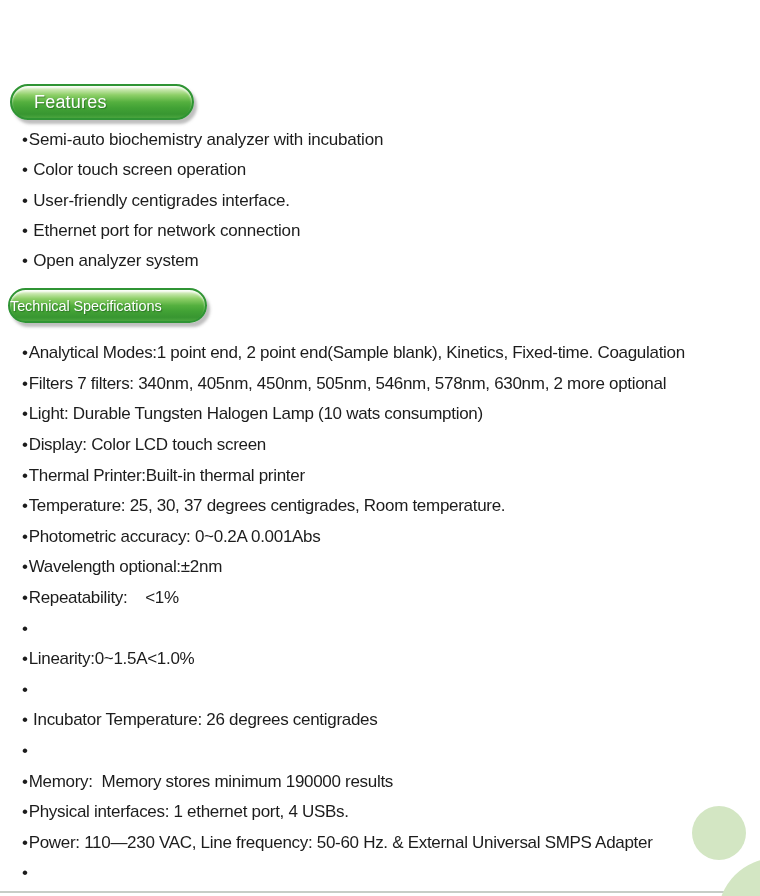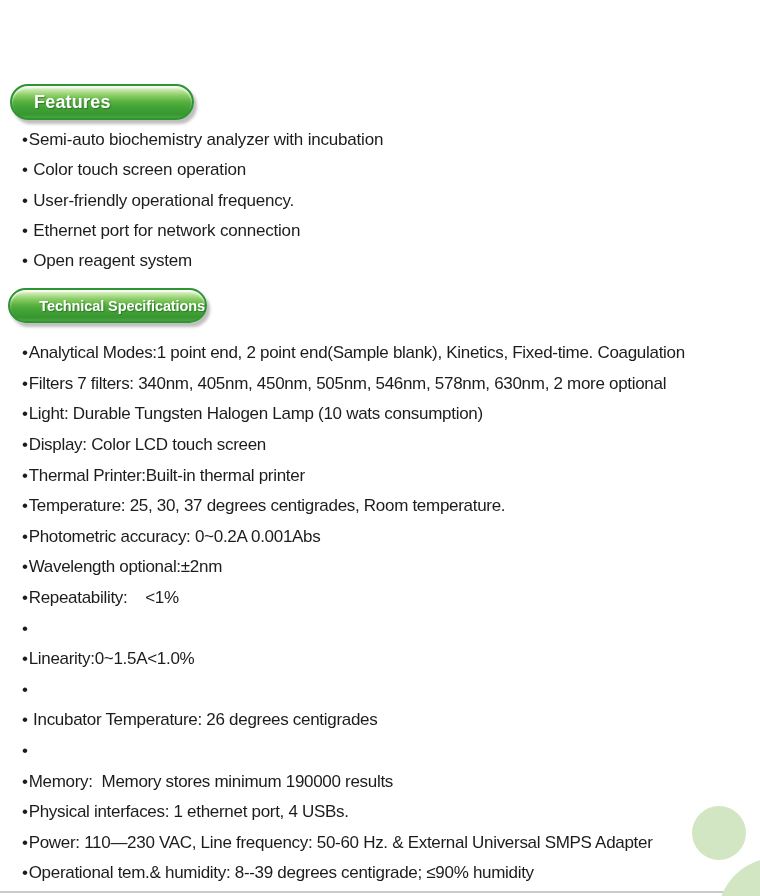--- a/index.html
+++ b/index.html
@@ -17,32 +17,32 @@
     position:absolute;
     box-sizing:border-box;
     border:2px solid #2f9434;
     border-radius:20px;
     background:linear-gradient(180deg,
       #f0f9e8 0%, #cdeab4 10%, #8ecf68 28%, #55b03f 50%,
       #42a235 68%, #389631 88%, #4aa53e 100%);
     box-shadow: 3px 4px 3px rgba(110,110,110,0.45),
                 inset 0 2px 2px rgba(255,255,255,0.75);
     color:#ffffff;
-    font-weight:700;
+    font-weight:400;
     display:flex;
     align-items:center;
     text-shadow:1px 1px 1px rgba(30,80,25,0.55);
   }
   .badge-features {
     left:10px; top:84px; width:184px; height:36px;
     font-size:18px; padding-left:22px; letter-spacing:0.2px;
   }
   .badge-tech {
     left:8px; top:288px; width:199px; height:35px;
-    font-size:14.5px; justify-content:flex-end; letter-spacing:-0.1px;
+    font-size:14.5px; justify-content:flex-start; letter-spacing:-0.1px;
   }
 
   
   ul.plist {
     position:absolute;
     left:22px;
     margin:0; padding:0;
     list-style:none;
     z-index:2;
   }
@@ -80,23 +80,23 @@
 
 <div class="page">
 
   <div class="badge badge-features">
     <span>Features</span>
   </div>
 
   <ul class="plist features-list">
     <li><span class="bullet">•</span><span class="txt">Semi-auto biochemistry analyzer with incubation</span></li>
     <li><span class="bullet">•</span><span class="txt"> Color touch screen operation</span></li>
-    <li><span class="bullet">•</span><span class="txt"> User-friendly operational frequency.</span></li>
+    <li><span class="bullet">•</span><span class="txt"> User-friendly centigrades interface.</span></li>
     <li><span class="bullet">•</span><span class="txt"> Ethernet port for network connection</span></li>
-    <li><span class="bullet">•</span><span class="txt"> Open reagent system</span></li>
+    <li><span class="bullet">•</span><span class="txt"> Open analyzer system</span></li>
   </ul>
 
   <div class="badge badge-tech">
     <span>Technical Specifications</span>
   </div>
 
   <ul class="plist specs-list">
     <li><span class="bullet">•</span><span class="txt">Analytical Modes:1 point end, 2 point end(Sample blank), Kinetics, Fixed-time. Coagulation</span></li>
     <li><span class="bullet">•</span><span class="txt">Filters 7 filters: 340nm, 405nm, 450nm, 505nm, 546nm, 578nm, 630nm, 2 more optional</span></li>
     <li><span class="bullet">•</span><span class="txt">Light: Durable Tungsten Halogen Lamp (10 wats consumption)</span></li>
@@ -107,20 +107,20 @@
     <li><span class="bullet">•</span><span class="txt">Wavelength optional:±2nm</span></li>
     <li><span class="bullet">•</span><span class="txt">Repeatability:    &lt;1%</span></li>
     <li><span class="bullet">•</span></li>
     <li><span class="bullet">•</span><span class="txt">Linearity:0~1.5A&lt;1.0%</span></li>
     <li><span class="bullet">•</span></li>
     <li><span class="bullet">•</span><span class="txt"> Incubator Temperature: 26 degrees centigrades</span></li>
     <li><span class="bullet">•</span></li>
     <li><span class="bullet">•</span><span class="txt">Memory:  Memory stores minimum 190000 results</span></li>
     <li><span class="bullet">•</span><span class="txt">Physical interfaces: 1 ethernet port, 4 USBs.</span></li>
     <li><span class="bullet">•</span><span class="txt">Power: 110—230 VAC, Line frequency: 50-60 Hz. &amp; External Universal SMPS Adapter</span></li>
-    <li><span class="bullet">•</span><span class="txt">Operational tem.&amp; humidity: 8--39 degrees centigrade; ≤90% humidity</span></li>
+    <li><span class="bullet">•</span></li>
   </ul>
 
   <div class="bottom-line"></div>
   <div class="circle circle-small"></div>
   <div class="circle circle-large"></div>
 
 </div>
 
 </body></html>

